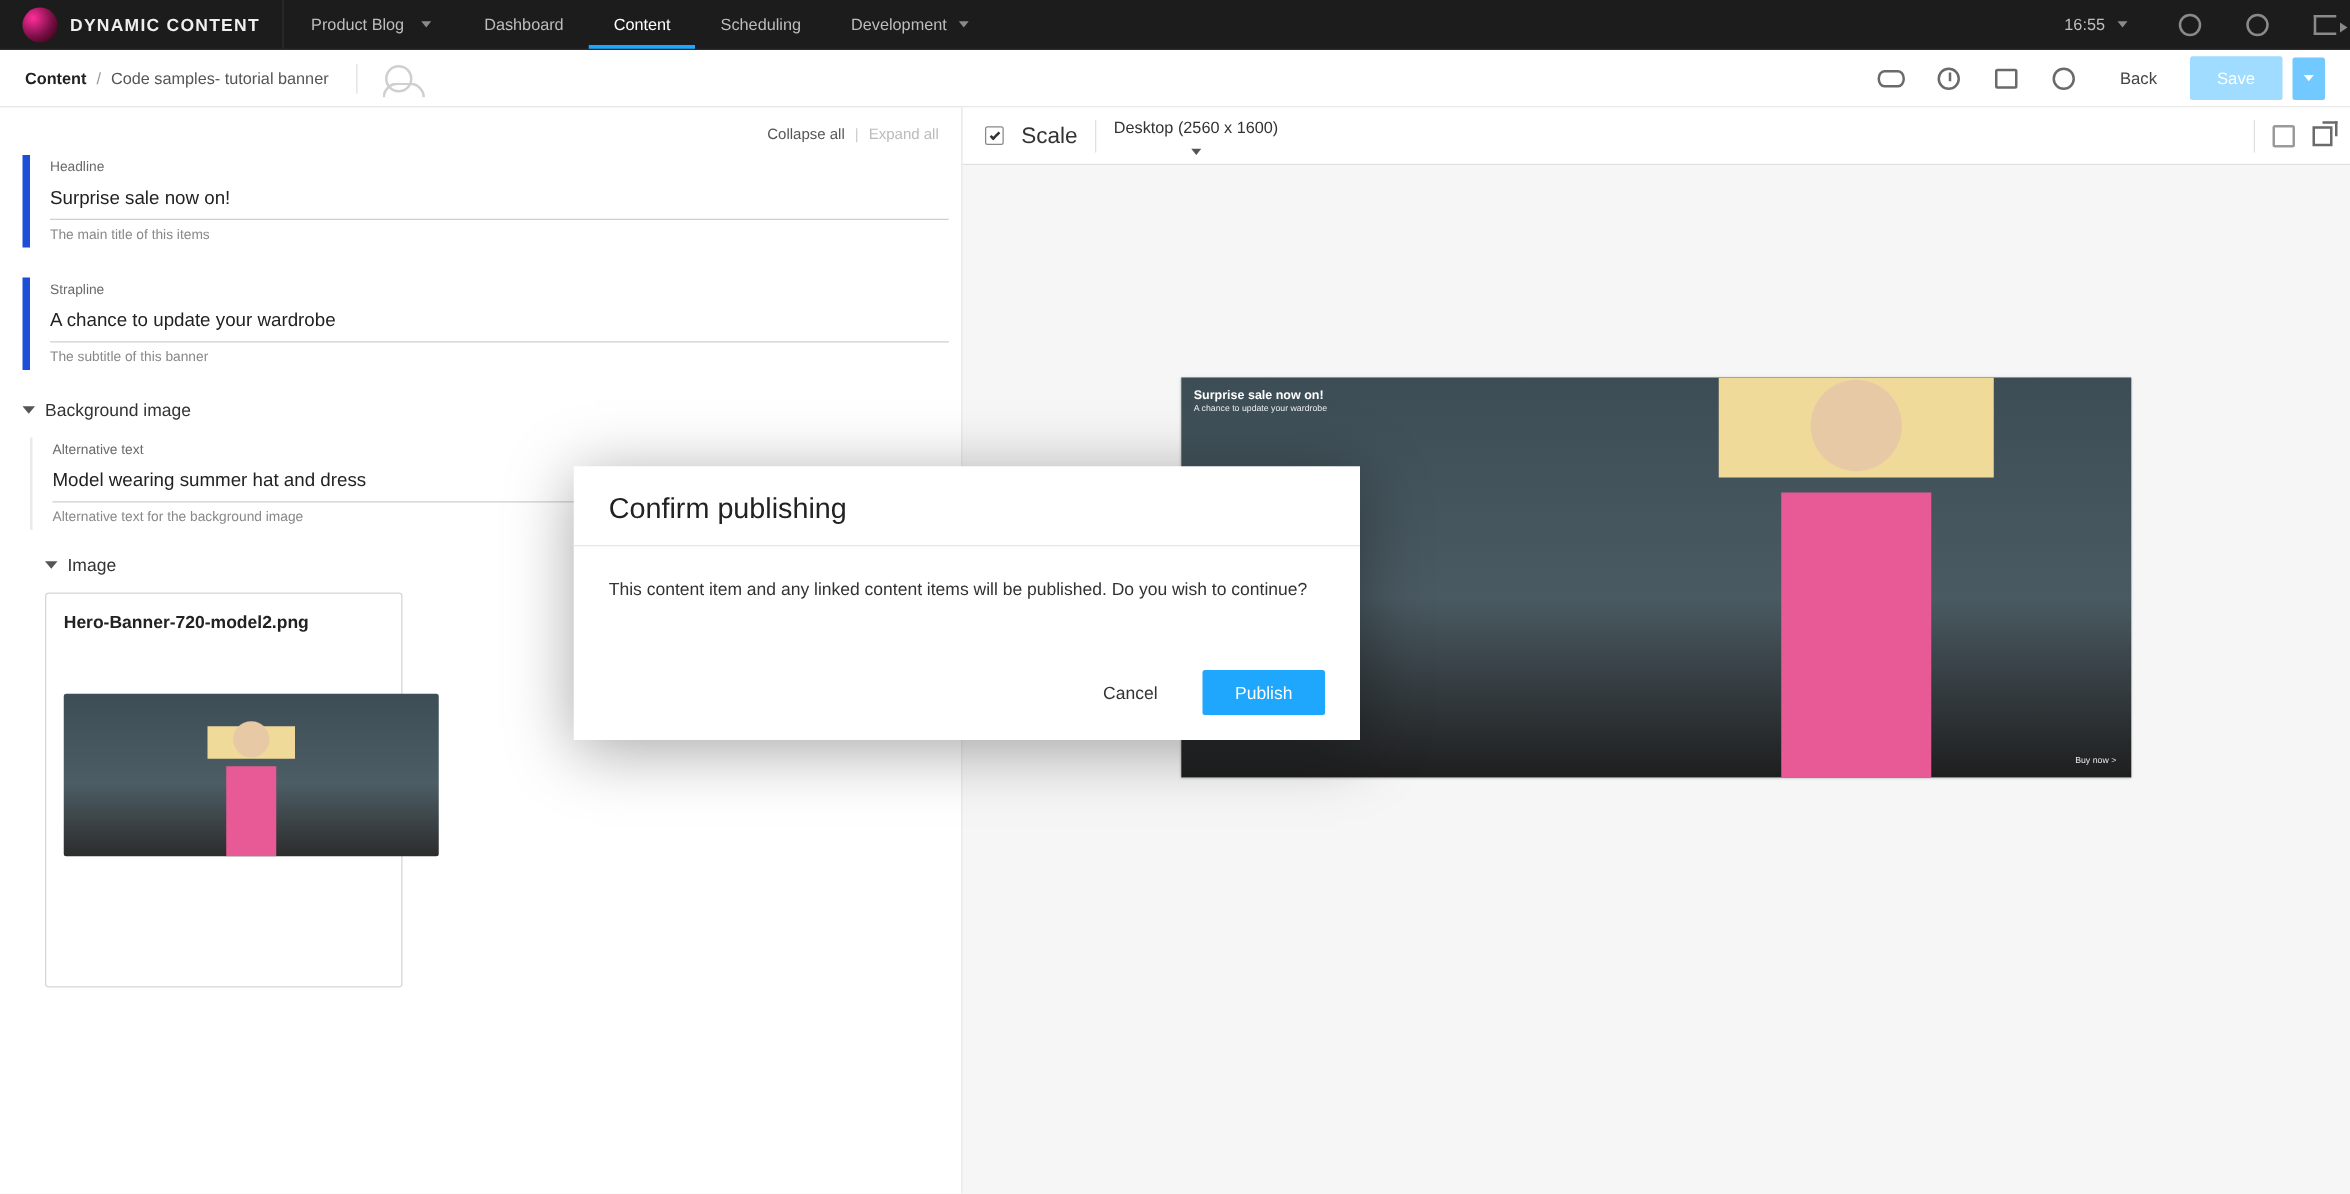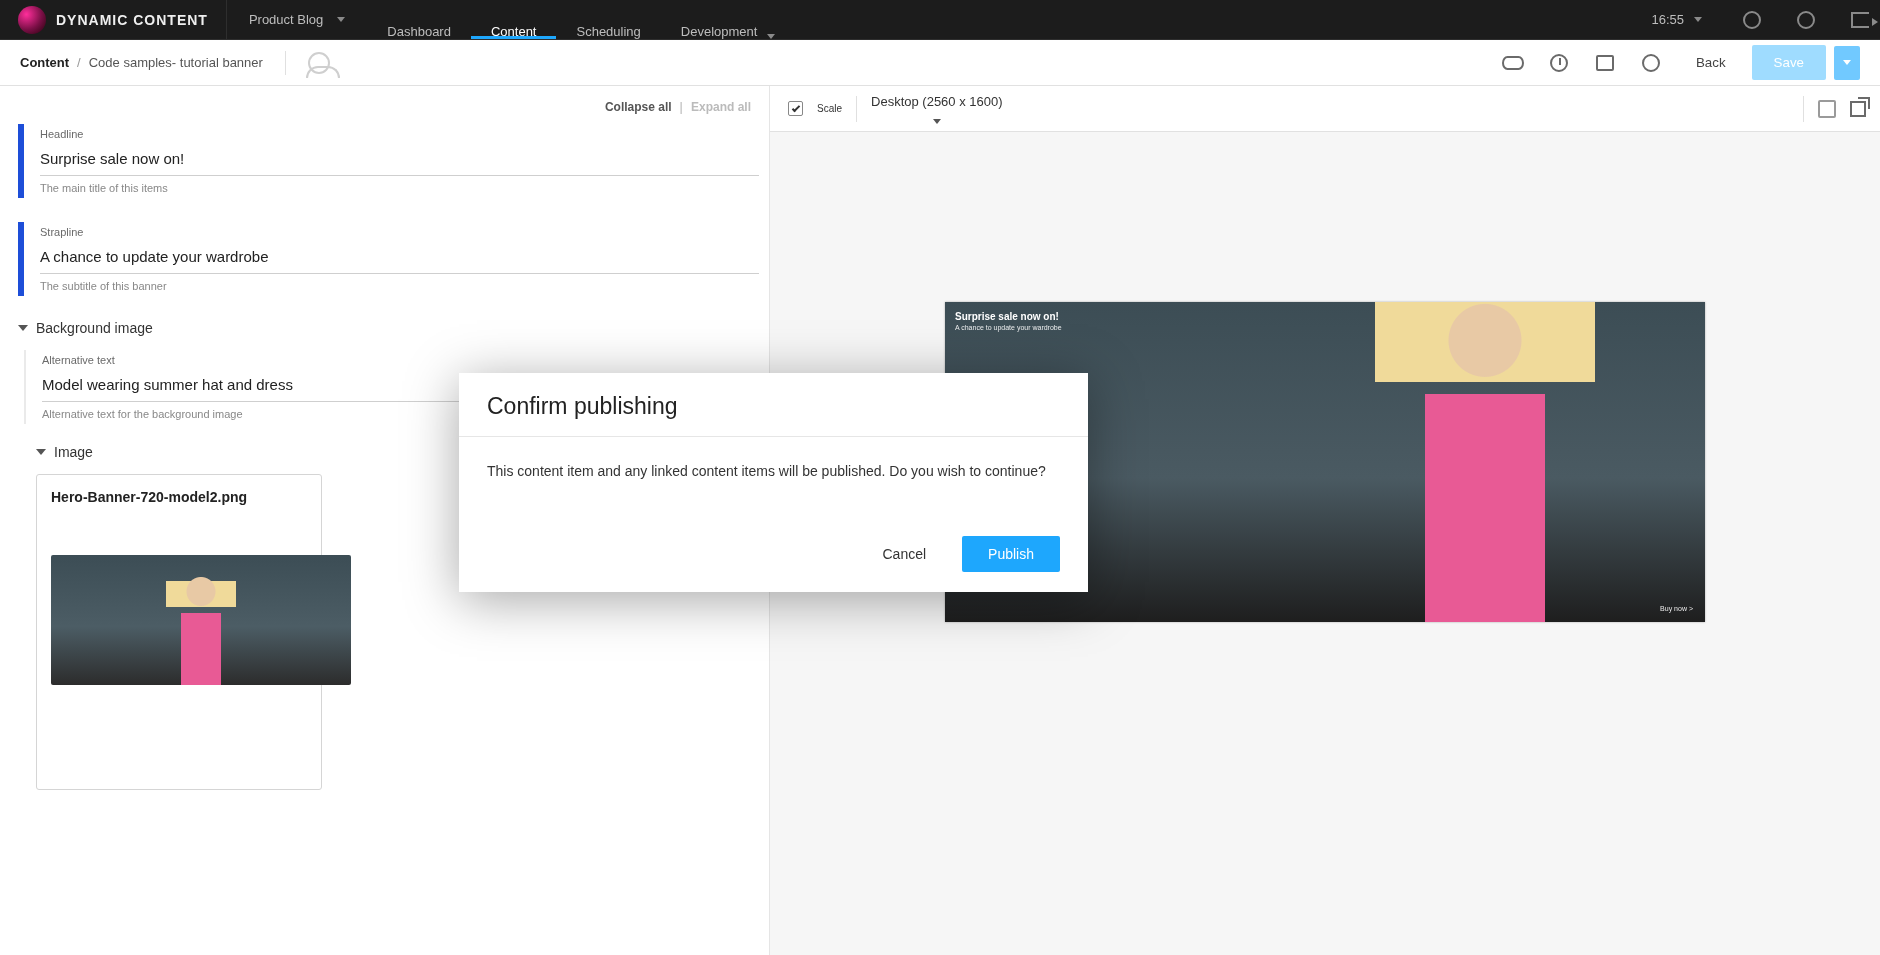--- a/index.html
+++ b/index.html
@@ -44,21 +44,21 @@
     background:radial-gradient(circle at 30% 30%,#ff2e9b 0%,#7a0f46 55%,#220008 100%);
   }
   .logo-text{font-weight:700;letter-spacing:1px;color:#efefef;font-size:14px;}
   .blog-select{
     display:flex;align-items:center;gap:14px;
     padding:0 22px;height:100%;color:var(--text-dim);
   }
   .caret{width:0;height:0;border-left:4px solid transparent;border-right:4px solid transparent;border-top:5px solid var(--text-muted);}
   .topnav{display:flex;height:100%;}
   .topnav .item{
-    display:flex;align-items:flex-end;padding:0 20px;height:100%;
+    display:flex;align-items:center;padding:0 20px;height:100%;
     color:var(--text-dim);position:relative;cursor:pointer;
   }
   .topnav .item.active{color:#fff;}
   .topnav .item.active::after{
     content:"";position:absolute;left:0;right:0;bottom:0;height:3px;background:var(--accent);
   }
   .top-right{margin-left:auto;display:flex;align-items:center;height:100%;gap:14px;}
   .clock{display:flex;align-items:center;gap:10px;padding:0 16px;color:var(--text-dim);}
   .top-icon{
     width:40px;height:40px;display:flex;align-items:center;justify-content:center;
@@ -99,21 +99,21 @@
     display:flex;flex-direction:column;
     border-right:1px solid #e5e5e5;
     position:relative;
   }
   .leftscroll{flex:1;overflow:auto;padding:8px 10px 30px 18px;}
   .leftscroll::-webkit-scrollbar{width:8px;}
   .leftscroll::-webkit-scrollbar-thumb{background:#cfcfcf;border-radius:4px;}
 
   .expandrow{
     display:flex;justify-content:flex-end;align-items:flex-end;
-    padding:6px 8px 10px;font-size:12px;color:#555;gap:8px;font-weight:bold;
+    padding:6px 8px 10px;font-size:12px;color:#555;gap:8px;
   }
   .expandrow .dis{color:#bbb;}
   .expandrow .pipe{color:#ccc;}
 
   .field-block{
     border-left:6px solid #1d4ed8;
     margin:0 0 24px 0;padding:4px 0 4px 16px;
   }
   .field-label{font-size:11px;color:var(--label);margin-bottom:4px;}
   .field-input{
@@ -149,21 +149,21 @@
   }
 
   
   .rightcol{flex:1;background:var(--page-bg);display:flex;flex-direction:column;min-width:0;}
   .preview-bar{
     height:46px;display:flex;align-items:center;padding:0 14px 0 18px;
     border-bottom:1px solid #e1e1e1;background:#fff;gap:14px;
   }
   .chk{width:15px;height:15px;border:1px solid #888;border-radius:2px;display:flex;align-items:center;justify-content:center;}
   .chk .tick{width:8px;height:4px;border-left:2px solid #333;border-bottom:2px solid #333;transform:rotate(-45deg);margin-top:-2px;}
-  .scale-lbl{font-size:10px;color:#333;}
+  .scale-lbl{font-size:18px;color:#333;}
   .pv-sep{width:1px;height:26px;background:#e0e0e0;}
   .device-sel{display:flex;align-items:center;gap:10px;color:#333;flex-direction:column;}
   .pv-right{margin-left:auto;display:flex;align-items:center;gap:14px;}
   .pv-ic{width:18px;height:18px;border:2px solid #9a9a9a;border-radius:2px;}
   .pv-ic.pop{border:none;position:relative;width:16px;height:16px;}
   .pv-ic.pop::before{content:"";position:absolute;inset:0;border:2px solid #6a6a6a;}
   .pv-ic.pop::after{content:"";position:absolute;top:-4px;right:-4px;width:10px;height:10px;border-top:2px solid #6a6a6a;border-right:2px solid #6a6a6a;}
 
   .preview-area{flex:1;overflow:auto;padding:10px 10px;}
   .hero{

